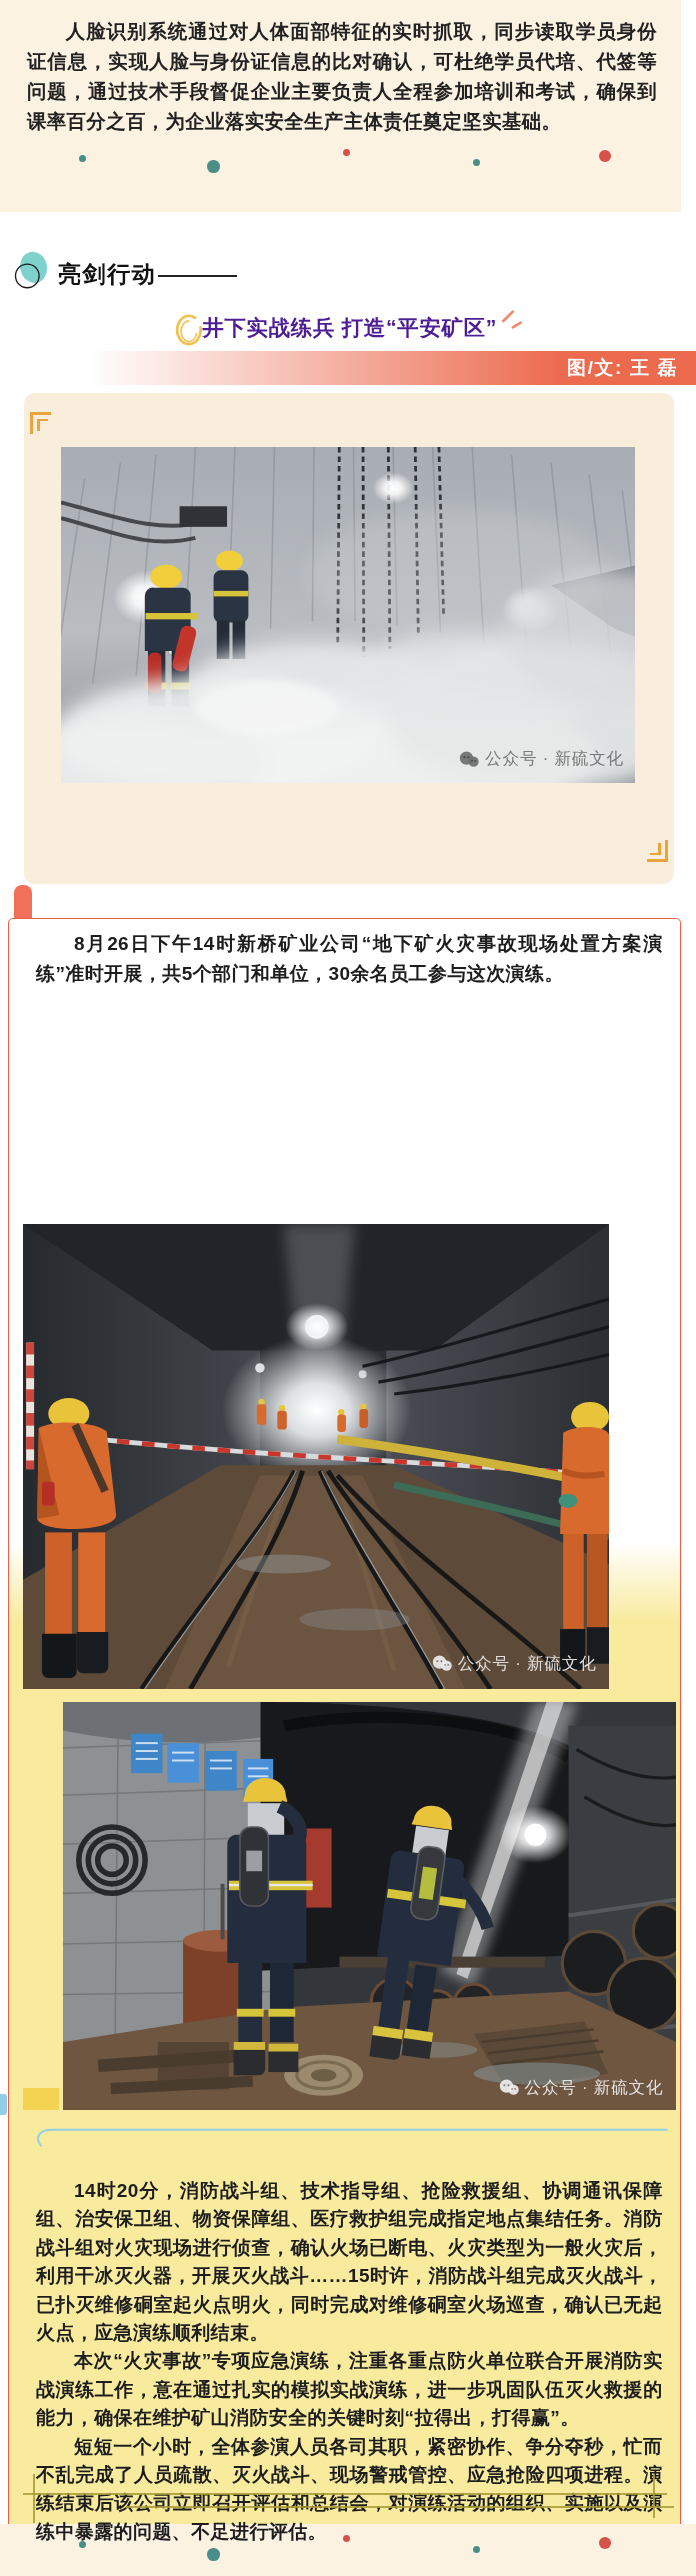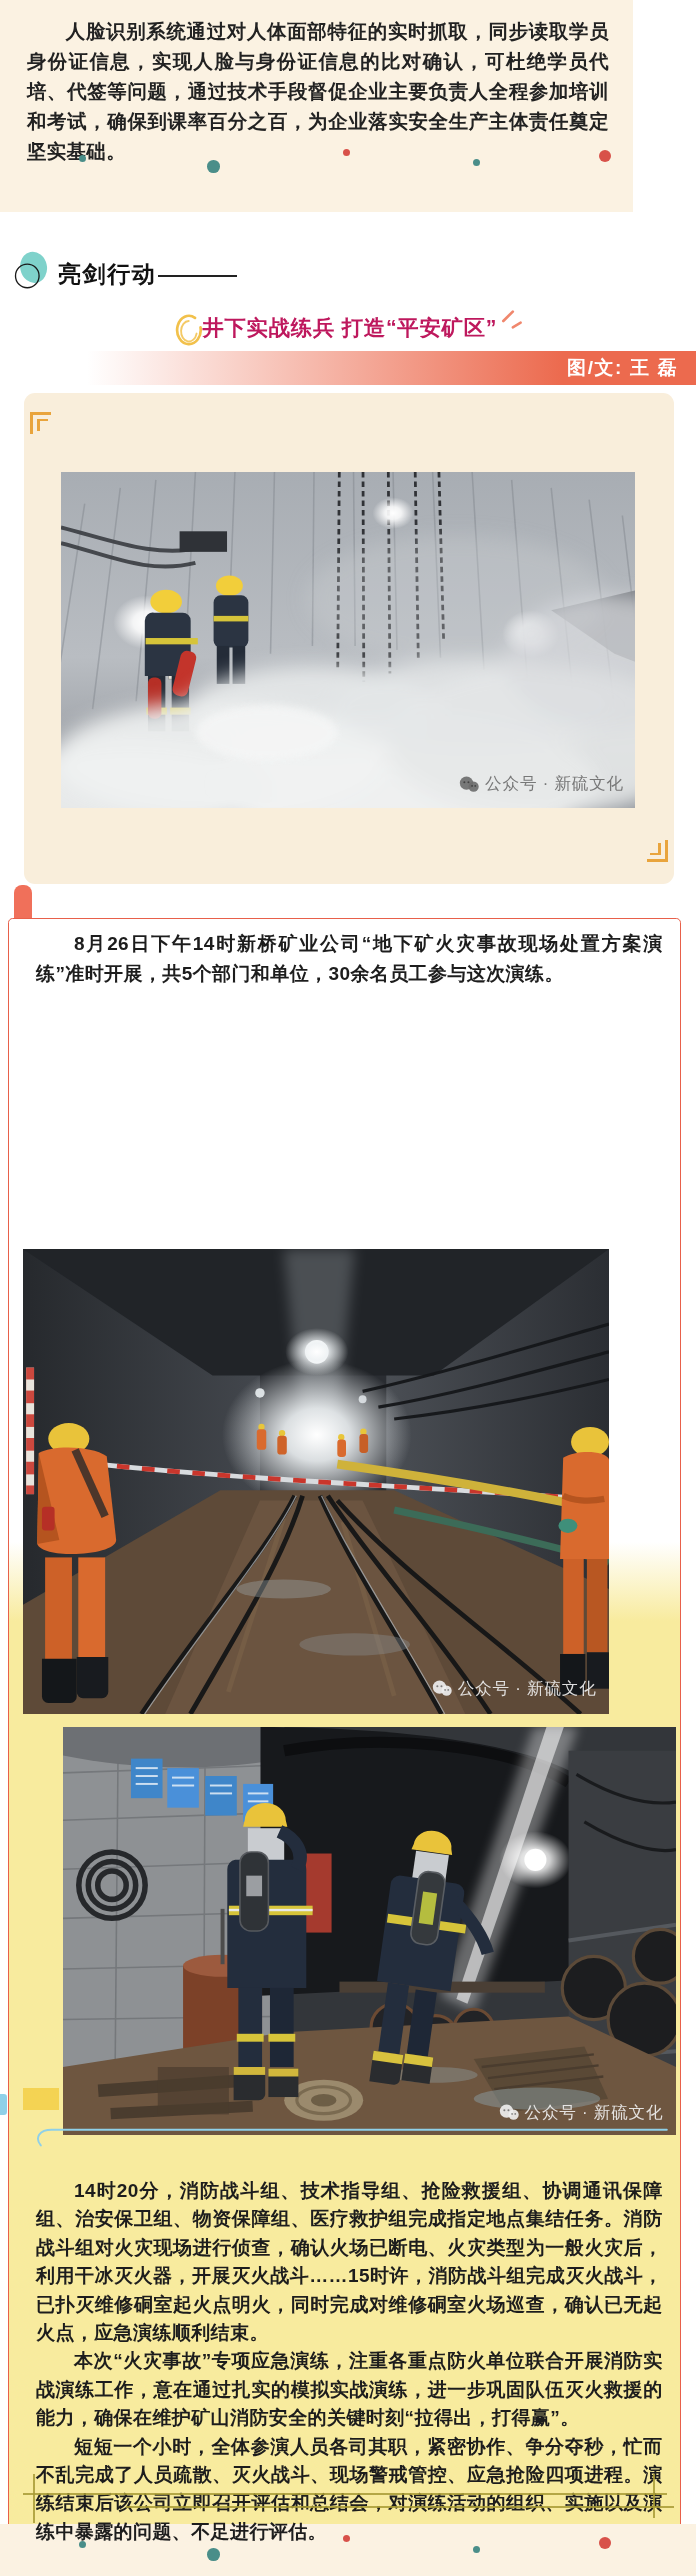--- a/index.html
+++ b/index.html
@@ -5,52 +5,52 @@
   html,body{margin:0;padding:0;}
   body{
     width:697px;height:2576px;position:relative;overflow:hidden;
     background:#ffffff;
     font-family:"Liberation Sans","DejaVu Sans",sans-serif;
     color:#1c1c1c;
   }
   .abs{position:absolute;}
 
   
-  .sec-intro{left:0;top:0;width:633px;height:212px;background:#fbf2e2;}
+  .sec-intro{left:0;top:0;width:681px;height:212px;background:#fbf2e2;}
   .intro-p{
     left:27px;right:24px;top:16px;
     font-size:19.4px;font-weight:700;line-height:30px;
     text-align:justify;text-indent:2em;color:#222;letter-spacing:0.4px;
   }
   .dot{position:absolute;border-radius:50%;}
   .dot.teal{background:#4a8e89;}
   .dot.red{background:#d85149;}
 
   
   .hdr-icon{left:12.6px;top:250px;width:38px;height:44px;}
   .hdr-title{left:58px;top:259px;font-size:23px;font-weight:800;color:#111;letter-spacing:1.6px;text-align:center;}
   .hdr-line{left:158px;top:275px;width:79px;height:2.4px;background:#222;}
 
   .subtitle-row{left:0;top:307px;width:697px;height:41px;display:flex;align-items:center;justify-content:center;}
   .subtitle-loop{width:33px;height:38px;margin-right:-3.2px;margin-top:8px;}
-  .subtitle-text{font-size:21.3px;font-weight:800;color:#be185d;letter-spacing:0.8px;}
+  .subtitle-text{font-size:21.3px;font-weight:800;color:#4c1d95;letter-spacing:0.8px;}
   .subtitle-dashes{width:24px;height:20.5px;margin-left:3.2px;margin-top:-14.2px;}
 
   .credit-bar{
     left:87px;top:351px;right:0;height:34px;
     background:linear-gradient(90deg, rgba(236,106,78,0) 0%, rgba(236,106,78,.28) 22%, #ec6a4e 78%);
     color:#fff;font-size:19px;font-weight:700;line-height:34px;
     text-align:right;padding-right:19px;box-sizing:border-box;letter-spacing:1.6px;
   }
 
   
   .panel{left:24px;top:393px;width:650px;height:491px;background:#f9eedb;border-radius:11px;}
   .bracket{position:absolute;}
   .bracket .b{position:absolute;background:#e9a43c;}
-  .photo{position:absolute;overflow:hidden;background:#666;margin-top:25px;}
+  .photo{position:absolute;overflow:hidden;background:#666;}
   .photo svg{display:block;width:100%;height:100%;}
   .wm{
     position:absolute;display:flex;align-items:center;gap:5.5px;
     font-size:16.6px;letter-spacing:0.8px;white-space:nowrap;
   }
   .wm svg{width:20.5px;height:17.4px;flex:0 0 auto;}
   .wm.gray{color:rgba(110,110,110,.92);}
   .wm.light{color:rgba(238,238,238,.92);}
 
   

